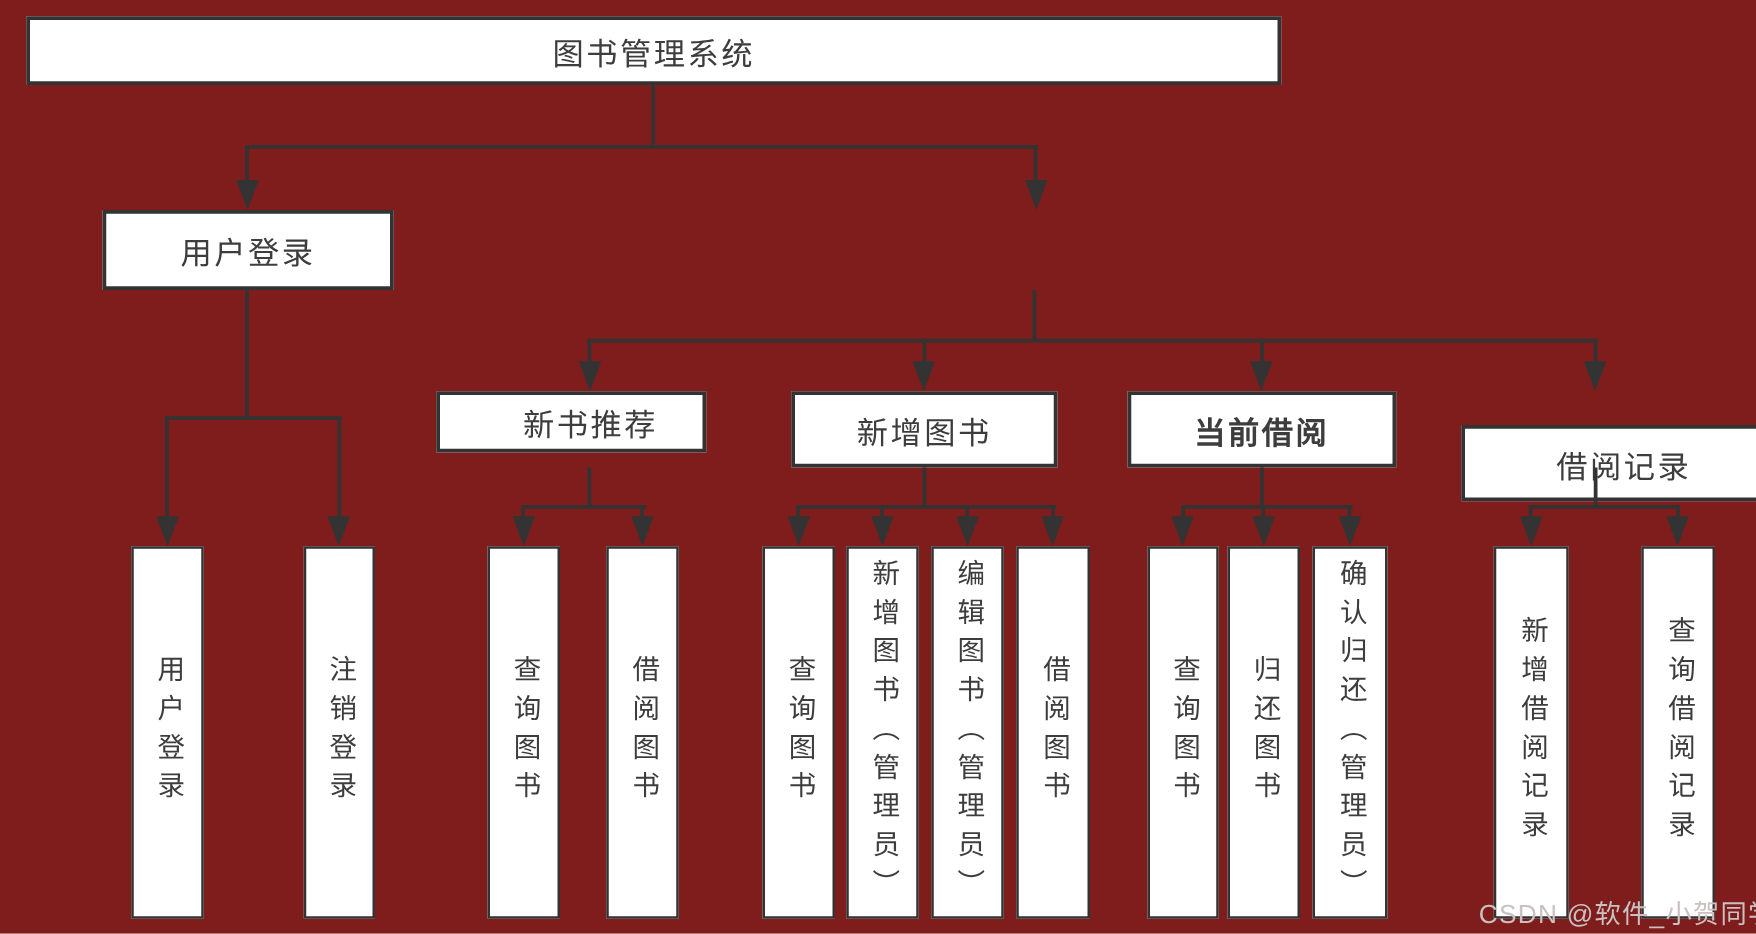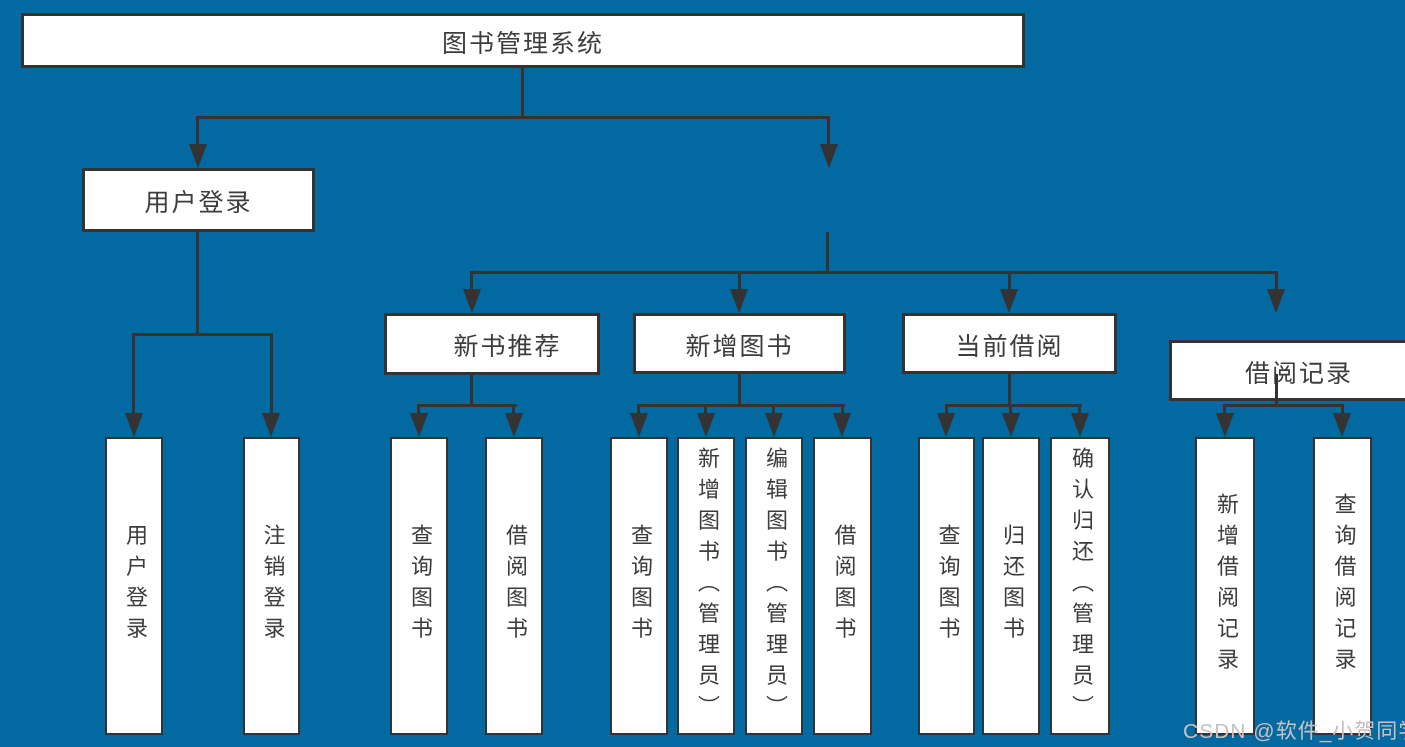--- a/index.html
+++ b/index.html
@@ -1,37 +1,37 @@
 <!DOCTYPE html>
 <html lang="zh-CN"><head>
 <meta charset="utf-8">
 <style>
   html,body{margin:0;padding:0;background:#ffffff;}
   .canvas{
-    position:relative;width:1405px;height:747px;background:#0369a1;overflow:hidden;
+    position:relative;width:1405px;height:747px;background:#7f1d1d;overflow:hidden;
     font-family:"Liberation Sans","DejaVu Sans",sans-serif;
   }
   
   .box{
     position:absolute;box-sizing:border-box;background:#ffffff;
     display:flex;align-items:center;justify-content:center;
     color:#3d3d3d;
   }
   .h{border:3px solid #333333;font-size:25px;letter-spacing:2px;white-space:nowrap;}
   .v{
     border:2px solid #333333;top:437px;height:298px;
     writing-mode:vertical-rl;text-orientation:mixed;
     font-size:22px;letter-spacing:9px;line-height:1;
   }
   .n-root{left:21px;top:13px;width:1004px;height:55px;}
   .n-user{left:82px;top:168px;width:233px;height:64px;}
   .n-mgmt{left:712px;top:168px;width:233px;height:64px;}
-  .n-l3-1{left:384px;top:313px;width:216px;height:62px;padding-left:31px;}
+  .n-l3-1{left:349px;top:313px;width:216px;height:49px;padding-left:31px;}
   .n-l3-2{left:633px;top:313px;width:213px;height:61px;}
-  .n-l3-3{left:902px;top:313px;width:215px;height:61px;}
+  .n-l3-3{left:902px;top:313px;width:215px;height:61px;font-weight:bold;}
   .n-l3-4{left:1169px;top:313px;width:260px;height:61px;margin-top:27px;}
   .n-v1{left:105px;width:58px;}  .n-v2{left:243px;width:57px;}
   .n-v3{left:390px;width:58px;}  .n-v4{left:485px;width:58px;}
   .n-v5{left:610px;width:58px;}  .n-v6{left:677px;width:58px;}
   .n-v7{left:745px;width:58px;}  .n-v8{left:813px;width:59px;}
   .n-v9{left:918px;width:57px;}  .n-v10{left:982px;width:58px;}
   .n-v11{left:1050px;width:60px;} .n-v12{left:1195px;width:60px;}
   .n-v13{left:1313px;width:59px;}
   
   .vl{position:absolute;width:3px;background:#333333;}

